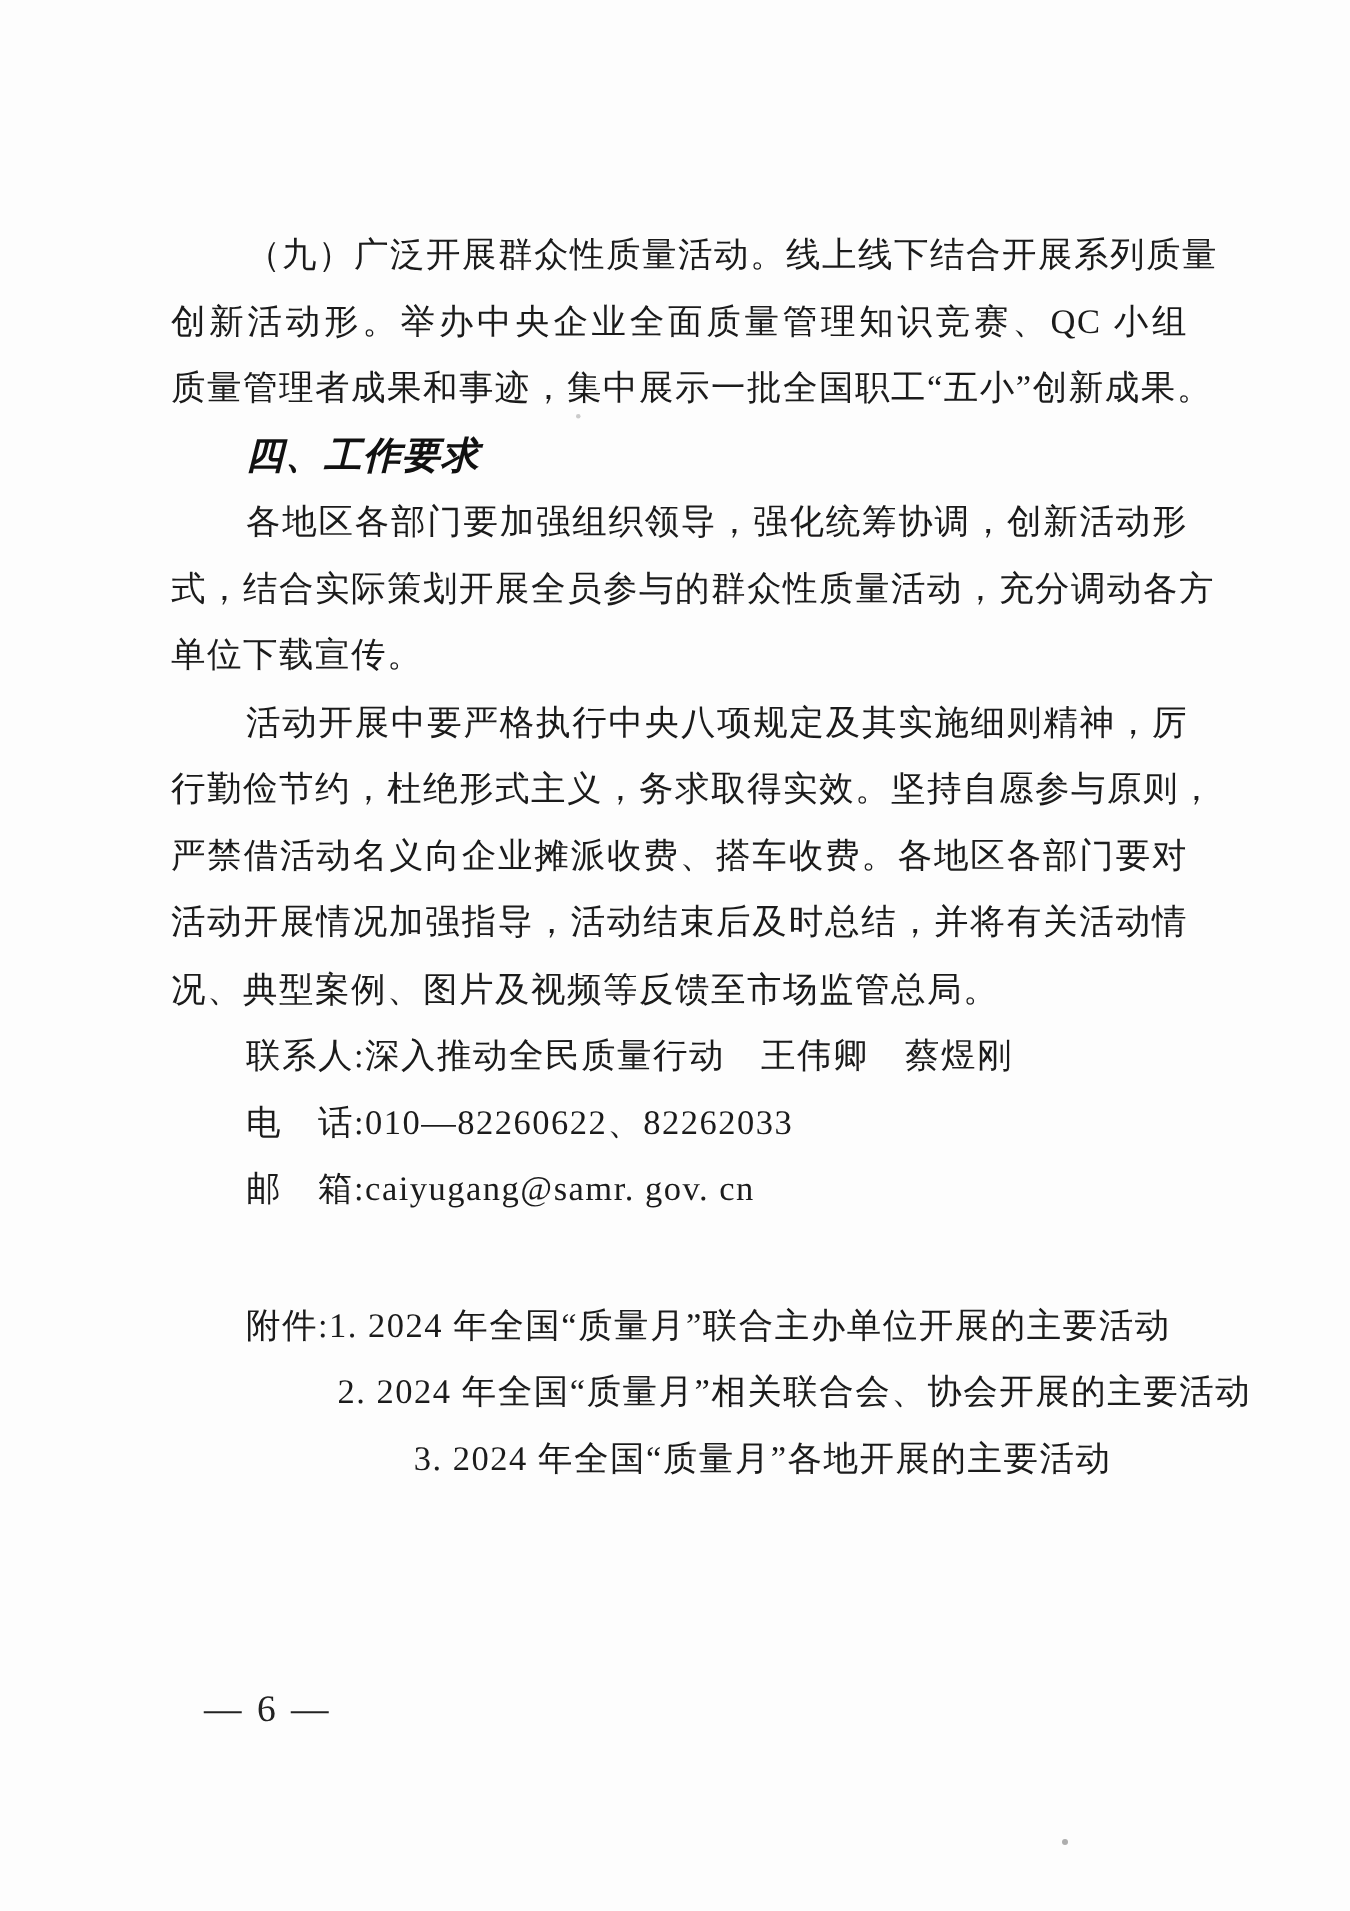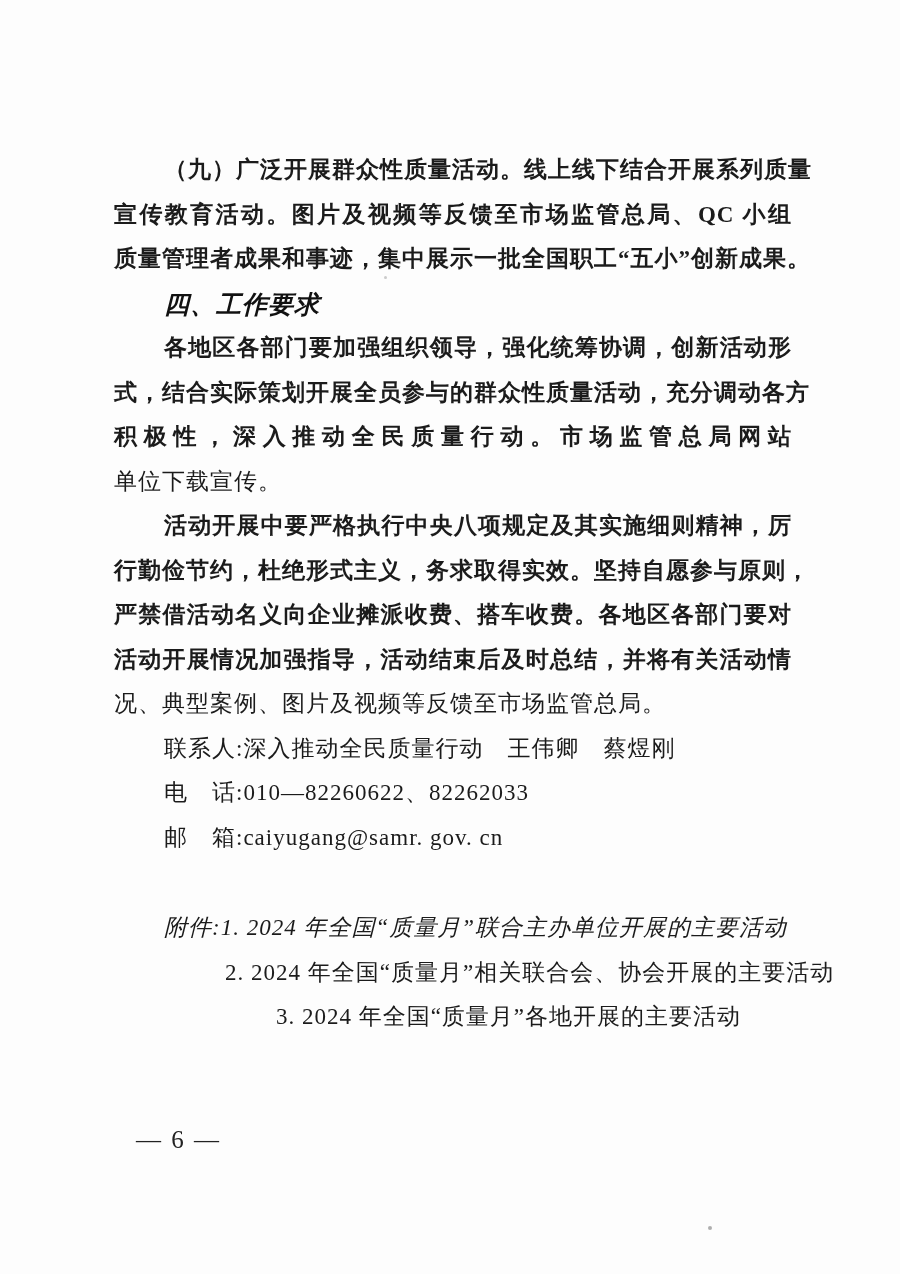--- a/index.html
+++ b/index.html
@@ -26,36 +26,35 @@
     height:44.5px;
     line-height:44.5px;
     white-space:nowrap;
   }
   
   .j{
     text-align:justify;
     text-align-last:justify;
     -moz-text-align-last:justify;
     text-justify:inter-character;
-    font-weight:bold;
   }
   
   .ind{padding-left:50px;}
   
   .ind2{padding-left:111px;text-align:center;}
   
   .hd{
     font-family:"Liberation Sans","DejaVu Sans",sans-serif;
     font-weight:700;
     font-size:25px;
     color:#111;
     font-style:italic;
   }
   
-  .gap{margin-top:46px;font-style:italic;}
+  .gap{margin-top:46px;}
   .footer{
     position:absolute;
     left:136px;top:1126px;
     font-size:25px;
     letter-spacing:2px;
     color:#222;
   }
   .speck{
     position:absolute;
     background:#9a9a9a;
@@ -65,28 +64,27 @@
   .speck.s2{left:384px;top:276px;width:3px;height:3px;opacity:.5;}
 </style>
 </head>
 <body>
 
 <div class="page">
 
   <div class="content">
 
     <div class="ln j ind">（九）广泛开展群众性质量活动。线上线下结合开展系列质量</div>
-    <div class="ln j">宣传教育活动。图片及视频等反馈至市场监管总局、QC 小组</div>
+    <div class="ln j">创新活动形。举办中央企业全面质量管理知识竞赛、QC 小组</div>
     <div class="ln j">质量管理者成果和事迹，集中展示一批全国职工“五小”创新成果。</div>
 
     <div class="ln ind hd">四、工作要求</div>
 
     <div class="ln j ind">各地区各部门要加强组织领导，强化统筹协调，创新活动形</div>
     <div class="ln j">式，结合实际策划开展全员参与的群众性质量活动，充分调动各方</div>
-    <div class="ln j">积极性，深入推动全民质量行动。市场监管总局网站</div>
     <div class="ln">单位下载宣传。</div>
 
     <div class="ln j ind">活动开展中要严格执行中央八项规定及其实施细则精神，厉</div>
     <div class="ln j">行勤俭节约，杜绝形式主义，务求取得实效。坚持自愿参与原则，</div>
     <div class="ln j">严禁借活动名义向企业摊派收费、搭车收费。各地区各部门要对</div>
     <div class="ln j">活动开展情况加强指导，活动结束后及时总结，并将有关活动情</div>
     <div class="ln">况、典型案例、图片及视频等反馈至市场监管总局。</div>
 
     <div class="ln ind">联系人:深入推动全民质量行动　王伟卿　蔡煜刚</div>
     <div class="ln ind">电　话:010—82260622、82262033</div>

